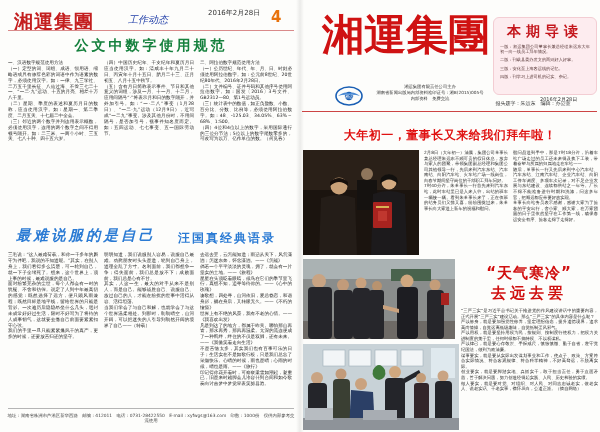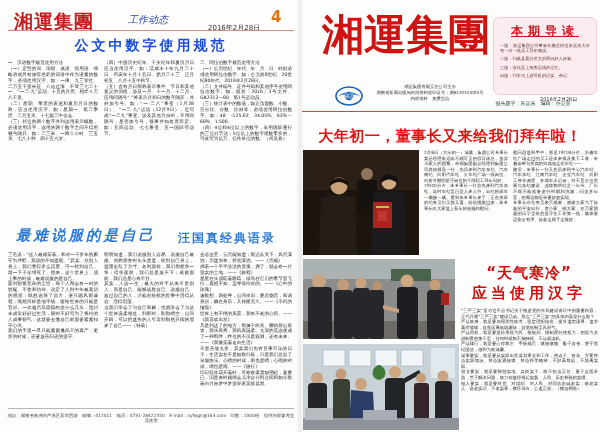--- a/index.html
+++ b/index.html
@@ -11,47 +11,47 @@
   .tiny{font-size:4.6px;line-height:1.28;color:#262626;text-align:justify;white-space:pre-line;overflow:hidden;}
   .tiny2{font-size:4.3px;line-height:1.3;color:#2a2a2a;text-align:justify;white-space:pre-line;overflow:hidden;}
   .center{text-align:center;}
   
   .lp-masthead{font-size:19px;font-weight:bold;color:#c41f1f;letter-spacing:1px;}
   .lp-section{font-size:10px;font-weight:normal;font-style:italic;color:#1f3da8;text-align:center;}
   .lp-date{font-size:7px;color:#333;}
   .lp-pagenum{font-size:15px;font-weight:bold;color:#e8720c;}
   .rule-red{border-top:1px solid #d98a8a;height:0;}
   .rule-gray{border-top:1px solid #b5b5b5;height:0;}
-  .a1-title{font-size:14px;font-weight:bold;color:#1d4ed8;letter-spacing:3px;}
+  .a1-title{font-size:14px;font-weight:bold;color:#15803d;letter-spacing:3px;}
   .a2-title{font-size:14.5px;font-weight:bold;font-style:italic;color:#2b7bd4;letter-spacing:3px;}
   .a3-title{font-size:12px;font-weight:bold;color:#2b7bd4;letter-spacing:2px;}
   .lp-footer{font-size:4.4px;color:#444;}
   
   .rp-masthead{font-size:42px;font-weight:bold;color:#cf1212;line-height:1;}
   .rp-pinyin{font-size:11px;font-weight:bold;color:#8f8f8f;letter-spacing:5px;}
   .rp-small{font-size:4.3px;line-height:1.45;color:#333;white-space:pre-line;}
   .rp-issue{font-size:5px;line-height:1.7;color:#333;white-space:pre-line;}
   .guide-box{background:#fdecef;border:1px solid #f3cdd3;border-radius:6px;}
-  .guide-title{font-size:12px;font-weight:bold;color:#c4161c;letter-spacing:5px;text-decoration:underline;}
+  .guide-title{font-size:14px;font-weight:bold;color:#c4161c;letter-spacing:5px;}
   .guide-item{font-size:4.2px;line-height:1.35;color:#5a3a3a;text-align:justify;margin-top:2.5px;}
   .rp-credit{font-size:5px;color:#333;}
   .rule-red2{border-top:1px solid #cc4444;height:0;}
   .kicker{font-size:10.5px;font-weight:bold;color:#d2232a;letter-spacing:4px;}
-  .headline{font-size:15px;font-weight:bold;color:#e01212;letter-spacing:0.5px;}
+  .headline{font-size:12px;font-weight:bold;color:#e01212;letter-spacing:0.5px;}
   .sy-title{font-size:15px;font-weight:bold;color:#d01010;}
   .photo{display:block;}
 </style>
 </head>
 <body>
 
 <div id="paper">
 
   <div class="abs lp-masthead" style="left:14px;top:9px;">湘運集團</div>
   <div class="abs lp-section" style="left:128px;top:13px;">工作动态</div>
-  <div class="abs lp-date" style="left:208px;top:23px;">2016年2月28日</div>
+  <div class="abs lp-date" style="left:208px;top:8px;">2016年2月28日</div>
   <div class="abs lp-pagenum" style="left:271px;top:8px;">4</div>
   <div class="abs rule-red" style="left:8px;top:30px;width:286px;"></div>
 
   <div class="abs a1-title center" style="left:8px;top:37px;width:286px;">公文中数字使用规范</div>
   <div class="abs tiny" style="left:8px;top:60px;width:90px;height:160px;">一、汉语数字规范使用方法
 （一）定型的词、词组、成语、惯用语、缩略语或具有修辞色彩的词语中作为语素的数字，必须使用汉字。如：一律、九三学社、二万五千里长征、八仙过海、不管三七二十一、“一二·九”运动、十五的月亮、相差十万八千里。
 （二）星期、季度的表述和夏历月日的数称，应当使用汉字。如：星期一、第二季度、二月五天、十七届二中全会。
 （三）邻近的两个数字并列连用表示概数，必须使用汉字，连用的两个数字之间不得用顿号隔开。如：二三米、一两个小时、三五天、七八十种、四十五六岁。</div>
   <div class="abs tiny" style="left:104px;top:60px;width:90px;height:160px;">（四）中国历史纪年、干支纪年和夏历月日应当使用汉字。如：清咸丰十年九月二十日、丙寅年十月十五日、腊月二十三、正月初五、八月十五中秋节。
 （五）含有月日简称表示事件、节日和其他意义的词组，涉及一月、十一月、十二月，应用间隔号“·”将表示月和日的数字隔开，并外加引号。如：“一·二八”事变（1月28日）、“一二·九”运动（12月9日），近写成“一二九”事变。涉及其他月份时，不用间隔号，是否加引号，视事件知名度而定。如：五四运动、七七事变、五一国际劳动节。</div>
@@ -151,21 +151,21 @@
       <circle cx="104" cy="22" r="6.5" fill="#d0a87f"></circle>
         <rect x="94" y="28" width="21" height="52" rx="4" fill="#1d1d22"></rect>
       <circle cx="132" cy="26" r="5.5" fill="#c49d79"></circle>
         <rect x="124" y="31" width="17" height="49" rx="4"></rect>
     </g>
     <rect x="138" y="34" width="8" height="12" fill="#a9231f"></rect>
     <path d="M80 46 L96 50 L96 54 L80 50 Z" fill="#caa27e"></path>
   </svg>
 
   <div class="abs sy-title center" style="left:460px;top:264px;width:138px;letter-spacing:1px;">“天气寒冷”</div>
-  <div class="abs sy-title center" style="left:460px;top:284px;width:138px;letter-spacing:4px;">应当使用汉字</div>
+  <div class="abs sy-title center" style="left:460px;top:284px;width:138px;letter-spacing:4px;">去远去罢</div>
   <div class="abs tiny2" style="left:461px;top:308px;width:137px;height:122px;">“三严三实”是习近平总书记关于推进党的作风建设讲话中的重要内容，正式开展“三严三实”建设活动。那么“三严三实”的具体内容是什么呢？
 严以修身，就是要加强党性修养，坚定理想信念，提升道德境界，追求高尚情操，自觉远离低级趣味，自觉抵制歪风邪气。
 严以用权，就是要坚持用权为民，按规则、按制度行使权力，把权力关进制度的笼子里，任何时候都不搞特权、不以权谋私。
 严以律己，就是要心存敬畏、手握戒尺，慎独慎微、勤于自省，遵守党纪国法，做到为政清廉。
 谋事要实，就是要从实际出发谋划事业和工作，使点子、政策、方案符合实际情况、符合客观规律、符合科学精神，不好高骛远，不脱离实际。
 创业要实，就是要脚踏实地、真抓实干，敢于担当责任，勇于直面矛盾，善于解决问题，努力创造经得起实践、人民、历史检验的实绩。
 做人要实，就是要对党、对组织、对人民、对同志忠诚老实，做老实人、说老实话、干老实事，襟怀坦白，公道正派。（摘自网络）</div>
 
   <svg class="abs photo" style="left:303px;top:344px;" width="156" height="86" viewBox="0 0 156 86">
     <rect width="156" height="86" fill="#c8d2d7"></rect>

